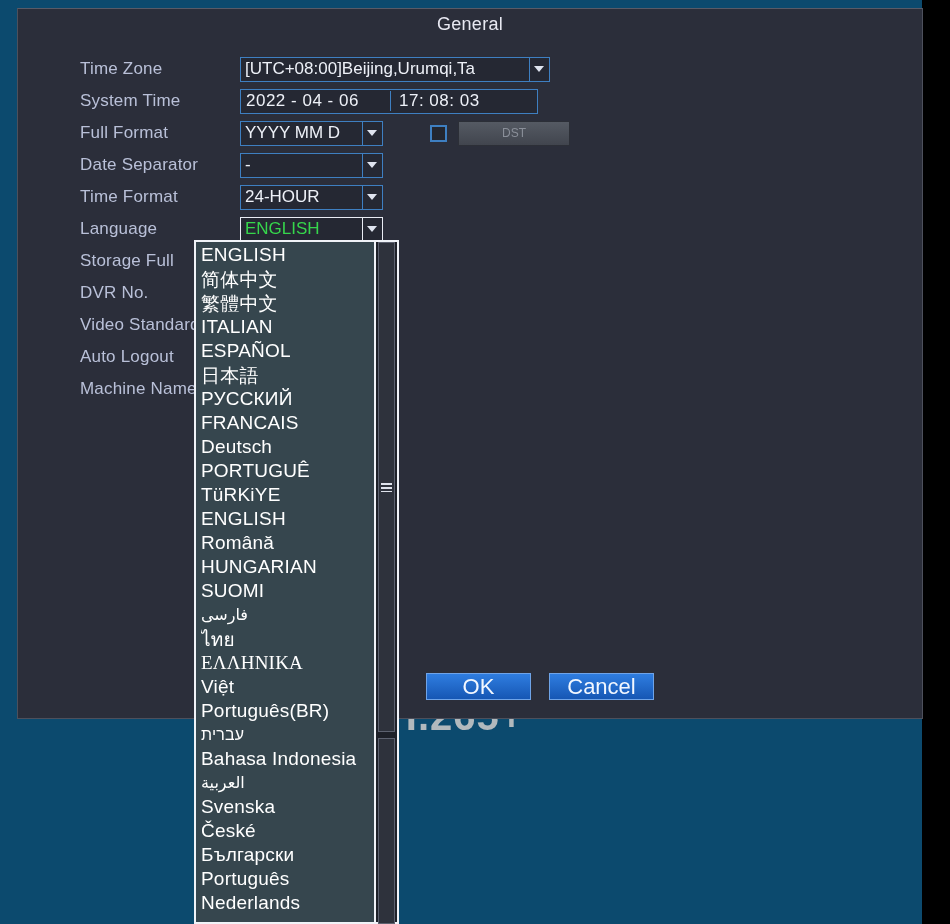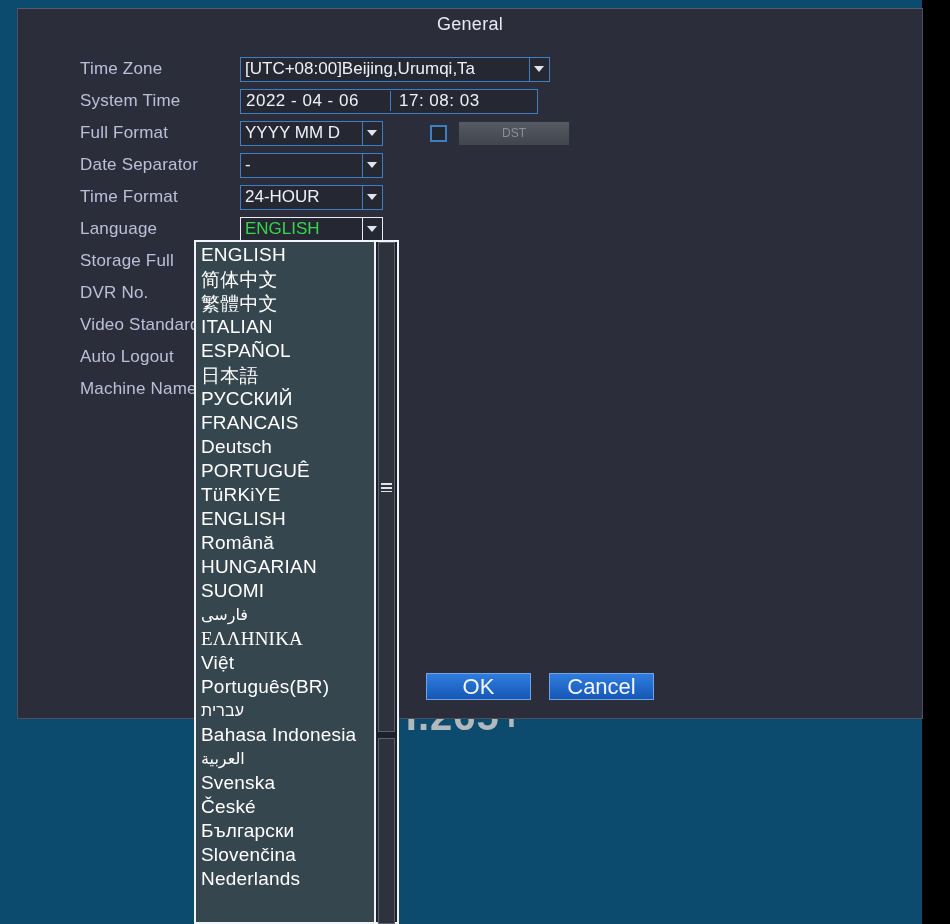--- a/index.html
+++ b/index.html
@@ -385,30 +385,31 @@
         <div class="lang-item">РУССКИЙ</div>
         <div class="lang-item">FRANCAIS</div>
         <div class="lang-item">Deutsch</div>
         <div class="lang-item">PORTUGUÊ</div>
         <div class="lang-item">TüRKiYE</div>
         <div class="lang-item">ENGLISH</div>
         <div class="lang-item">Română</div>
         <div class="lang-item">HUNGARIAN</div>
         <div class="lang-item">SUOMI</div>
         <div class="lang-item rtl">فارسى</div>
+        <div class="lang-item cjk">ไทย</div>
         <div class="lang-item serif">ΕΛΛΗΝΙΚΑ</div>
         <div class="lang-item">Việt</div>
         <div class="lang-item">Português(BR)</div>
         <div class="lang-item rtl">עברית</div>
         <div class="lang-item">Bahasa Indonesia</div>
         <div class="lang-item rtl">العربية</div>
         <div class="lang-item">Svenska</div>
         <div class="lang-item">České</div>
         <div class="lang-item">Български</div>
-        <div class="lang-item">Slovenčina</div>
+        <div class="lang-item">Português</div>
         <div class="lang-item">Nederlands</div>
       </div>
     <div class="lang-scroll">
       <div class="lang-thumb">
         <div class="grip"></div>
       </div>
       <div class="lang-thumb2"></div>
     </div>
   </div>
 

